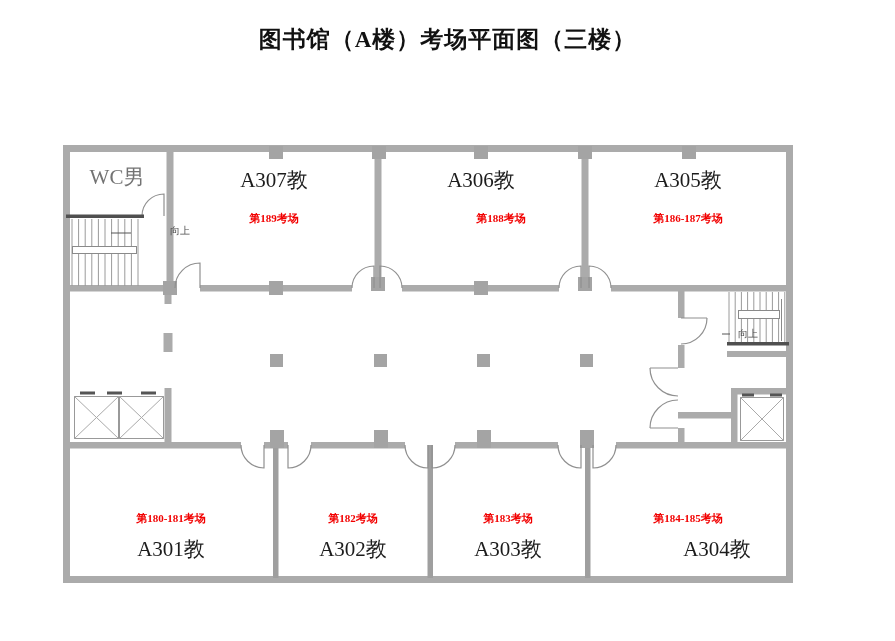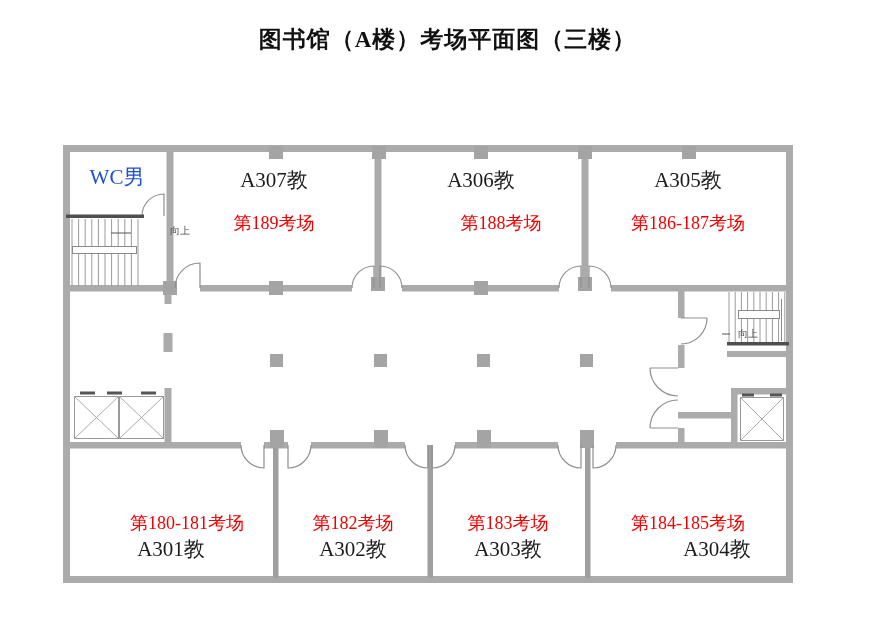--- a/index.html
+++ b/index.html
@@ -7,22 +7,22 @@
     position:relative;width:871px;height:641px;background:#fff;overflow:hidden;
     font-family:"Liberation Serif","DejaVu Serif",serif;color:#1f1f1f;
   }
   .title{
     position:absolute;top:24px;left:0;width:895px;text-align:center;
     font-size:23px;font-weight:bold;letter-spacing:1px;color:#111;
   }
   .plan-svg{position:absolute;left:0;top:0;}
   .lbl{position:absolute;transform:translateX(-50%);white-space:nowrap;text-align:center;}
   .room-name{font-size:21px;color:#1c1c1c;}
-  .exam-red{font-size:18px;font-weight:normal;color:#f20000;}
-  .wc-name{font-size:21px;color:#1d4ed8;}
+  .exam-red{font-size:11px;font-weight:bold;color:#f20000;}
+  .wc-name{font-size:21px;color:#737373;}
   .updir{font-size:10px;color:#4a4a4a;transform:none;padding-left:37px;}
   .footer-box{
     position:absolute;left:370px;top:594px;width:135px;height:31px;
     border:1.5px solid #f20000;display:flex;align-items:center;justify-content:center;
   }
   .footer-box span{font-size:15.5px;color:#f20000;}
 </style>
 </head>
 <body>
 
@@ -146,21 +146,21 @@
 
   <div class="lbl room-name" style="left:274px;top:166px;">A307教</div>
   <div class="lbl exam-red" style="left:274px;top:211px;">第189考场</div>
 
   <div class="lbl room-name" style="left:481px;top:166px;">A306教</div>
   <div class="lbl exam-red" style="left:481px;top:211px;margin-left:20px;">第188考场</div>
 
   <div class="lbl room-name" style="left:688px;top:166px;">A305教</div>
   <div class="lbl exam-red" style="left:688px;top:211px;">第186-187考场</div>
 
-  <div class="lbl exam-red" style="left:171px;top:511px;margin-left:16px;">第180-181考场</div>
+  <div class="lbl exam-red" style="left:171px;top:511px;">第180-181考场</div>
   <div class="lbl room-name" style="left:171px;top:535px;">A301教</div>
 
   <div class="lbl exam-red" style="left:353px;top:511px;">第182考场</div>
   <div class="lbl room-name" style="left:353px;top:535px;">A302教</div>
 
   <div class="lbl exam-red" style="left:508px;top:511px;">第183考场</div>
   <div class="lbl room-name" style="left:508px;top:535px;">A303教</div>
 
   <div class="lbl exam-red" style="left:688px;top:511px;">第184-185考场</div>
   <div class="lbl room-name" style="left:688px;top:535px;margin-left:29px;">A304教</div>

